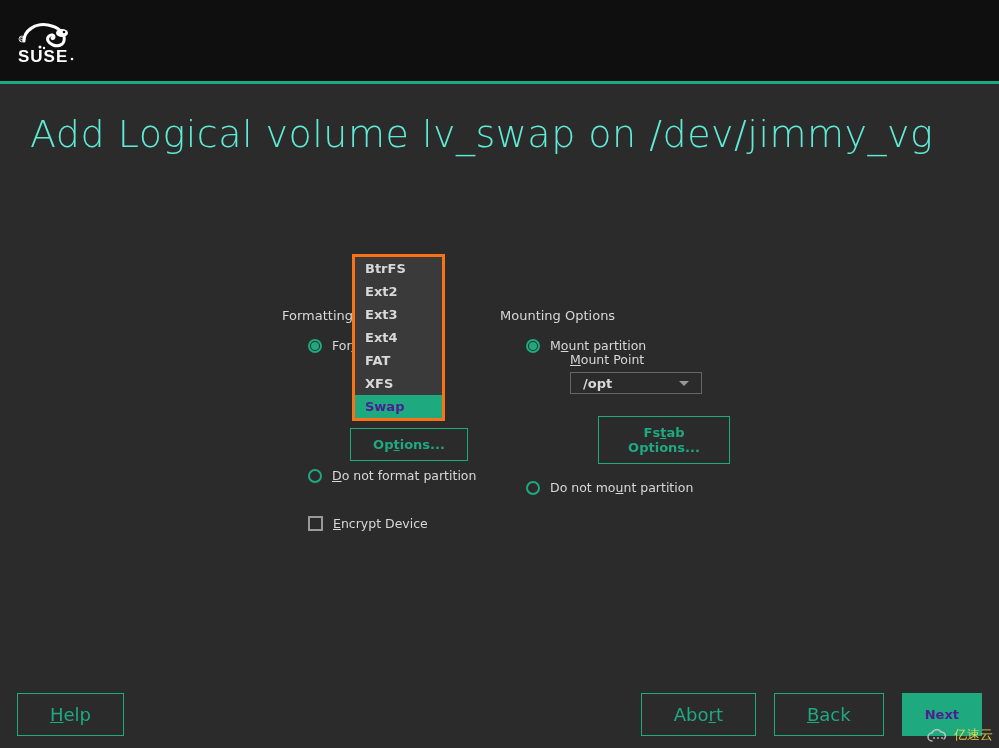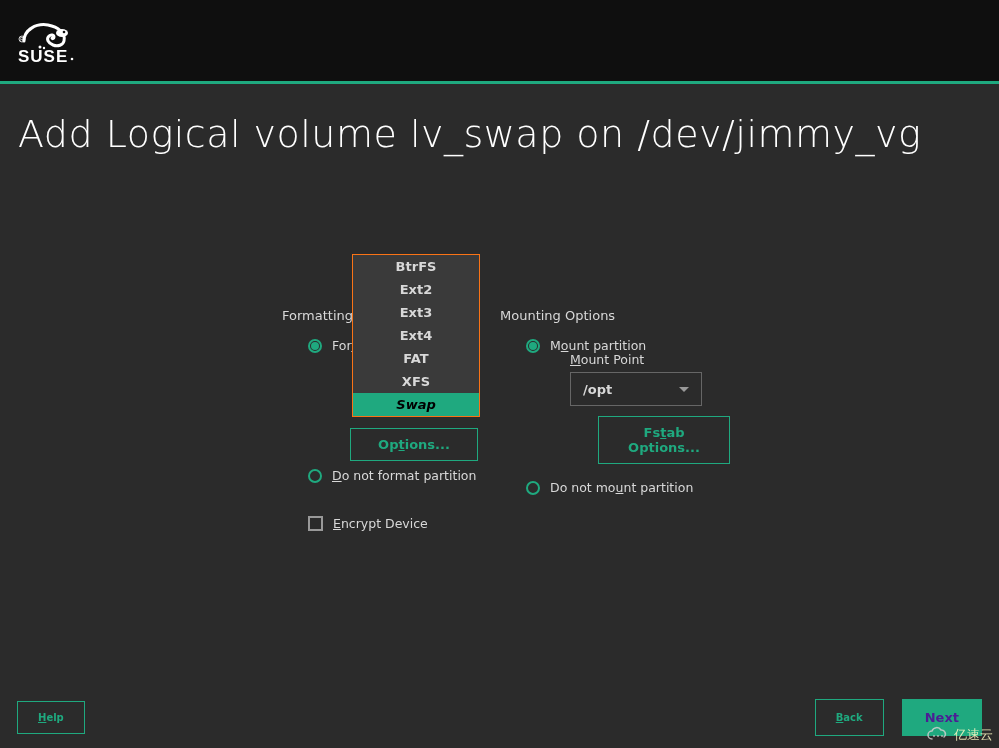--- a/index.html
+++ b/index.html
@@ -22,24 +22,24 @@
     border-bottom: 3px solid #1fa97f;
   }
   .logo {
     display: flex;
     align-items: flex-start;
     gap: 0px;
   }
 
   
   .page-title {
-    color: #ffffff;
+    color: #5eead4;
     font-size: 38px;
     font-weight: 300;
-    padding: 28px 30px 20px 18px;
+    padding: 28px 30px 20px 30px;
     letter-spacing: 0.5px;
   }
 
   
   .columns {
     position: absolute;
     top: 300px;
     left: 0;
     width: 100%;
   }
@@ -86,60 +86,58 @@
     font-size: 12.5px;
     color: #d8d8d8;
   }
   .underline-letter { text-decoration: underline; }
 
   
   .fs-dropdown {
     position: absolute;
     top: 254px;
     left: 352px;
-    width: 128px;
+    width: 93px;
     background: #3a3a3a;
-    border: 1px solid #f97316;
+    border: 3px solid #f97316;
     z-index: 10;
-    text-align: center;
   }
   .fs-dropdown .item {
     padding: 4px 10px;
     font-weight: bold;
     font-size: 13px;
     color: #d8d8d8;
     cursor: default;
   }
   .fs-dropdown .item.selected {
     background: #1fa97f;
-    color: #000000;
-    font-style: italic;
+    color: #4c1d95;
   }
 
   
   .btn-outline {
     border: 1px solid #1fa97f;
     color: #1fa97f;
     background: transparent;
     padding: 8px 16px;
     font-weight: bold;
     font-size: 13px;
     text-align: center;
     cursor: pointer;
     font-family: inherit;
     display: inline-block;
   }
 
-  .options-btn { width: 128px; }
+  .options-btn { width: 118px; }
   .fstab-btn { width: 132px; }
 
   
   .mount-select {
     width: 132px;
-    height: 34px;
+    height: 22px;
     border: 1px solid #666;
     background: #2b2b2b;
     display: flex;
     align-items: center;
     justify-content: space-between;
     padding: 0 12px;
     font-weight: bold;
     font-size: 13px;
   }
   .mount-select .caret {
@@ -157,46 +155,46 @@
     padding: 0 17px;
     display: flex;
     justify-content: space-between;
     align-items: center;
   }
   .footer-group { display: flex; gap: 18px; }
   .btn-footer {
     border: 1px solid #1fa97f;
     color: #1fa97f;
     background: transparent;
-    padding: 10px 20px;
-    font-weight: bold;
-    font-size: 10px;
+    padding: 10px 32px;
+    font-weight: normal;
+    font-size: 18px;
     cursor: pointer;
     font-family: inherit;
   }
   .btn-primary {
     background: #1fa97f;
     color: #4c1d95;
     border: 1px solid #1fa97f;
     padding: 10px 22px;
     font-weight: bold;
     font-size: 13px;
     cursor: pointer;
     font-family: inherit;
   }
 
   
   .watermark {
     position: absolute;
     right: 6px;
     bottom: 4px;
     display: flex;
-    align-items: flex-start;
+    align-items: flex-end;
     gap: 5px;
-    color: #fef9c3;
+    color: #fde047;
     font-size: 13px;
     opacity: 0.85;
     z-index: 50;
   }
   .watermark svg { display:block; }
 </style>
 </head>
 <body>
 
 <div class="header">
@@ -287,20 +285,21 @@
   <div class="item">FAT</div>
   <div class="item">XFS</div>
   <div class="item selected">Swap</div>
 </div>
 
 <div class="footer">
   <div class="footer-group">
     <button class="btn-footer"><span class="underline-letter">H</span>elp</button>
   </div>
   <div class="footer-group">
+    <button class="btn-footer">Abo<span class="underline-letter">r</span>t</button>
     <button class="btn-footer"><span class="underline-letter">B</span>ack</button>
     <button class="btn-primary"><span class="underline-letter" style="text-decoration:none;">N</span>ext</button>
   </div>
 </div>
 
 <div class="watermark">
   <svg width="24" height="16" viewBox="0 0 24 16">
     <path d="M7 13 a4 4 0 0 1 0-8 a5 5 0 0 1 9 -1 a4 4 0 0 1 3 7" fill="none" stroke="#cfcfcf" stroke-width="1.5" stroke-linecap="round"></path>
     <circle cx="9" cy="10" r="0.9" fill="#cfcfcf"></circle>
       <circle cx="13" cy="10" r="0.9" fill="#cfcfcf"></circle>

